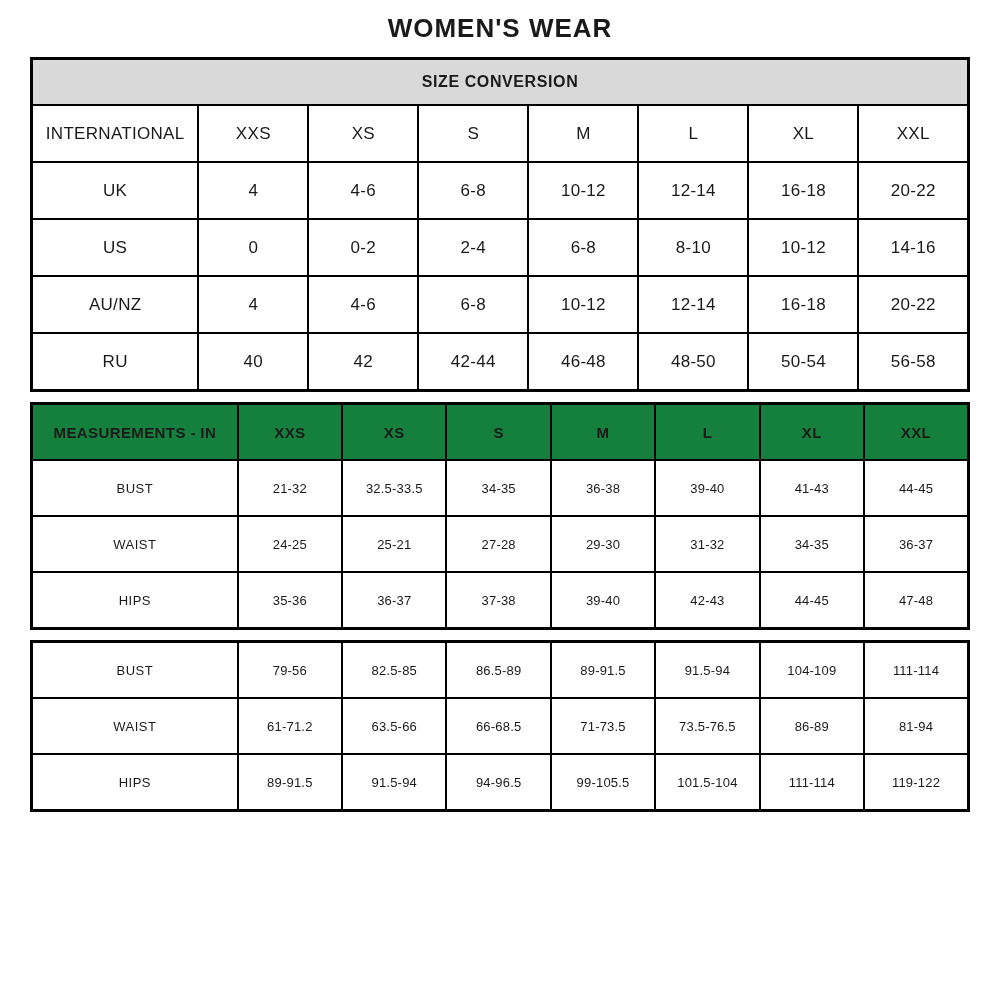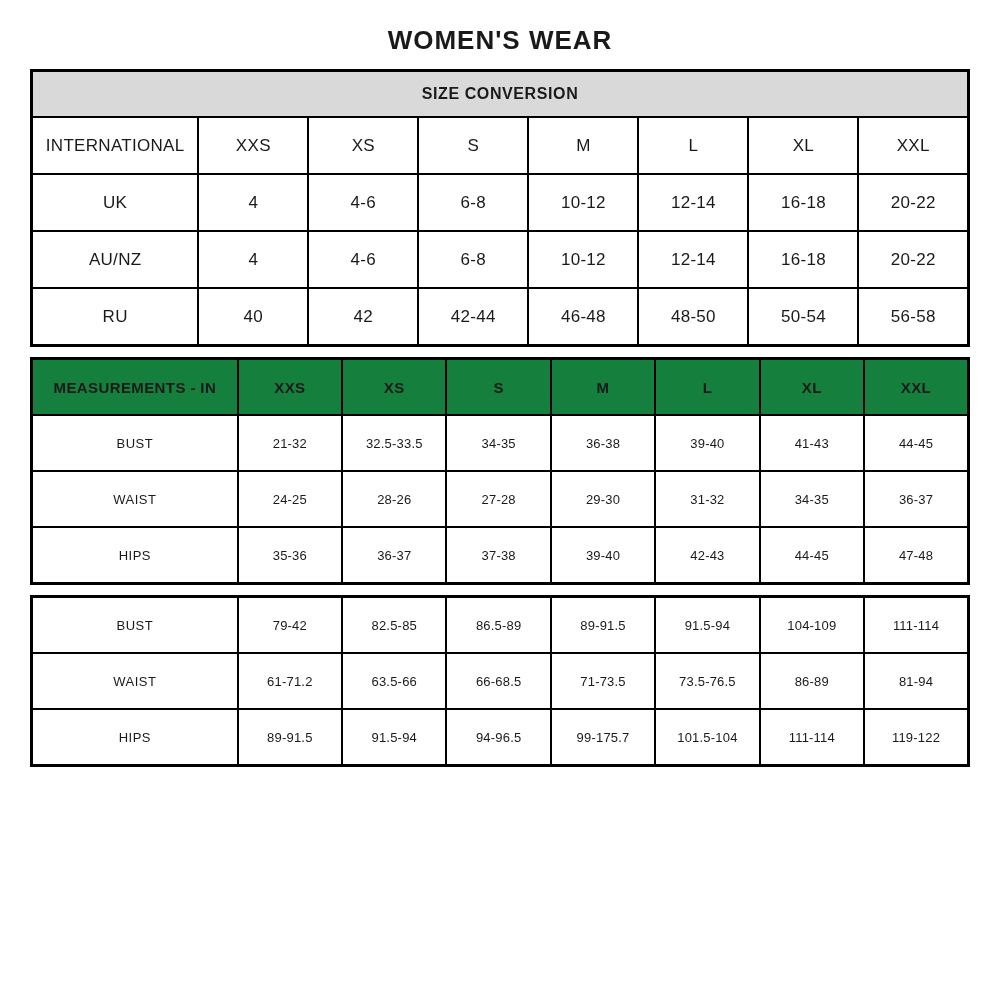--- a/index.html
+++ b/index.html
@@ -9,21 +9,21 @@
     width: 1000px;
     height: 1000px;
     font-family: "Liberation Sans", sans-serif;
     color: #1a1a1a;
     -webkit-font-smoothing: antialiased;
   }
   .page {
     width: 1000px;
     height: 1000px;
     box-sizing: border-box;
-    padding-top: 24px;
+    padding-top: 12px;
   }
   .page-title {
     text-align: center;
     font-size: 26px;
     font-weight: bold;
     letter-spacing: 1px;
     margin: 0 0 13px 0;
     line-height: 32px;
   }
   table {
@@ -96,20 +96,30 @@
       </tr>
       <tr>
         <td class="row-label">UK</td>
         <td>4</td>
         <td>4-6</td>
         <td>6-8</td>
         <td>10-12</td>
         <td>12-14</td>
         <td>16-18</td>
         <td>20-22</td>
+      </tr>
+      <tr>
+        <td class="row-label">US</td>
+        <td>0</td>
+        <td>0-2</td>
+        <td>2-4</td>
+        <td>6-8</td>
+        <td>8-10</td>
+        <td>10-12</td>
+        <td>14-16</td>
       </tr>
       <tr>
         <td class="row-label">AU/NZ</td>
         <td>4</td>
         <td>4-6</td>
         <td>6-8</td>
         <td>10-12</td>
         <td>12-14</td>
         <td>16-18</td>
         <td>20-22</td>
@@ -155,21 +165,21 @@
         <td>32.5-33.5</td>
         <td>34-35</td>
         <td>36-38</td>
         <td>39-40</td>
         <td>41-43</td>
         <td>44-45</td>
       </tr>
       <tr>
         <td class="row-label">WAIST</td>
         <td>24-25</td>
-        <td>28-26</td>
+        <td>25-21</td>
         <td>27-28</td>
         <td>29-30</td>
         <td>31-32</td>
         <td>34-35</td>
         <td>36-37</td>
       </tr>
       <tr>
         <td class="row-label">HIPS</td>
         <td>35-36</td>
         <td>36-37</td>
@@ -189,21 +199,21 @@
         <col style="width:11.14%">
         <col style="width:11.14%">
       <col style="width:11.14%">
         <col style="width:11.14%">
         <col style="width:11.14%">
         <col style="width:11.14%">
     </colgroup>
     <tbody>
       <tr>
         <td class="row-label">BUST</td>
-        <td>79-42</td>
+        <td>79-56</td>
         <td>82.5-85</td>
         <td>86.5-89</td>
         <td>89-91.5</td>
         <td>91.5-94</td>
         <td>104-109</td>
         <td>111-114</td>
       </tr>
       <tr>
         <td class="row-label">WAIST</td>
         <td>61-71.2</td>
@@ -212,21 +222,21 @@
         <td>71-73.5</td>
         <td>73.5-76.5</td>
         <td>86-89</td>
         <td>81-94</td>
       </tr>
       <tr>
         <td class="row-label">HIPS</td>
         <td>89-91.5</td>
         <td>91.5-94</td>
         <td>94-96.5</td>
-        <td>99-175.7</td>
+        <td>99-105.5</td>
         <td>101.5-104</td>
         <td>111-114</td>
         <td>119-122</td>
       </tr>
     </tbody>
   </table>
 
 </div>
 
 </body></html>

